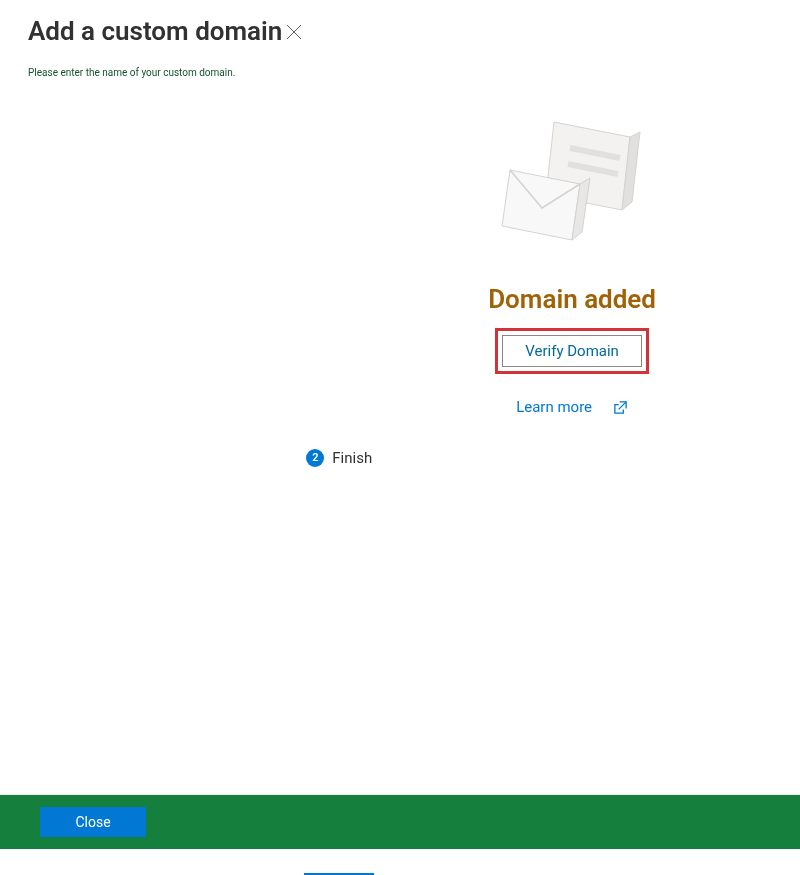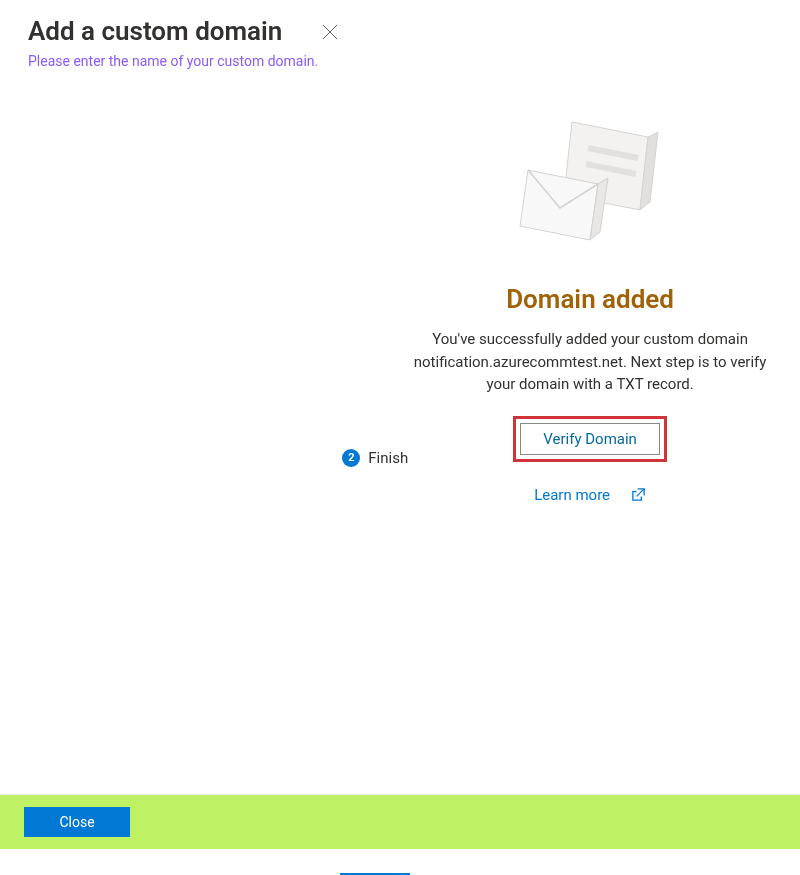--- a/index.html
+++ b/index.html
@@ -22,23 +22,23 @@
       justify-content: space-between;
       align-items: flex-start;
     }
     .title {
       font-size: 26px;
       font-weight: 600;
       color: #323130;
       line-height: 1.2;
     }
     .subtitle {
-      font-size: 14px;
-      color: #8b5cf6;
-      margin-top: 6px;
+      font-size: 10px;
+      color: #14532d;
+      margin-top: 20px;
     }
     .close-btn {
       background: none;
       border: none;
       cursor: pointer;
       padding: 4px;
       color: #605e5c;
       margin-top: 4px;
     }
     .close-btn svg { display: block; }
@@ -129,26 +129,26 @@
       font-size: 15px;
       display: inline-flex;
       align-items: center;
       gap: 21px;
       cursor: pointer;
     }
     .learn-more svg { width: 15px; height: 15px; }
 
     .footer {
       border-top: 1px solid #edebe9;
-      padding: 12px 24px;
+      padding: 12px 40px;
       position: absolute;
       bottom: 26px;
       left: 0;
       right: 0;
-      background: #bef264;
+      background: #15803d;
     }
     .close-primary {
       background: #0078d4;
       color: #fff;
       border: none;
       padding: 7px 24px;
       font-size: 14px;
       font-family: inherit;
       cursor: pointer;
       min-width: 106px;
@@ -186,21 +186,20 @@
           <polygon points="130,98 140,90 148,20 138,25" fill="#e1dfdd" stroke="#d2d0ce" stroke-width="1"></polygon>
           <line x1="78" y1="36" x2="128" y2="46" stroke="#e1dfdd" stroke-width="6"></line>
           <line x1="76" y1="52" x2="126" y2="62" stroke="#e1dfdd" stroke-width="6"></line>
           <polygon points="18,58 88,72 80,128 10,114" fill="#f8f8f8" stroke="#d2d0ce" stroke-width="1"></polygon>
           <polygon points="80,128 90,120 98,66 88,72" fill="#e8e6e4" stroke="#d2d0ce" stroke-width="1"></polygon>
           <polyline points="18,58 50,96 88,72" fill="none" stroke="#d2d0ce" stroke-width="1.5"></polyline>
         </g>
       </svg>
     </div>
     <h2 class="result-title">Domain added</h2>
-    <p class="result-msg">You've successfully added your custom domain notification.azurecommtest.net. Next step is to verify your domain with a TXT record.</p>
     <div class="verify-wrap">
       <button class="verify-btn">Verify Domain</button>
     </div>
     <a class="learn-more">
       <span>Learn more</span>
       <svg viewBox="0 0 16 16" fill="none" stroke="#0078d4" stroke-width="1.4">
         <polyline points="7,2 14,2 14,9"></polyline>
         <line x1="14" y1="2" x2="6" y2="10"></line>
         <polyline points="11,10 11,14 2,14 2,5 6,5"></polyline>
       </svg>

